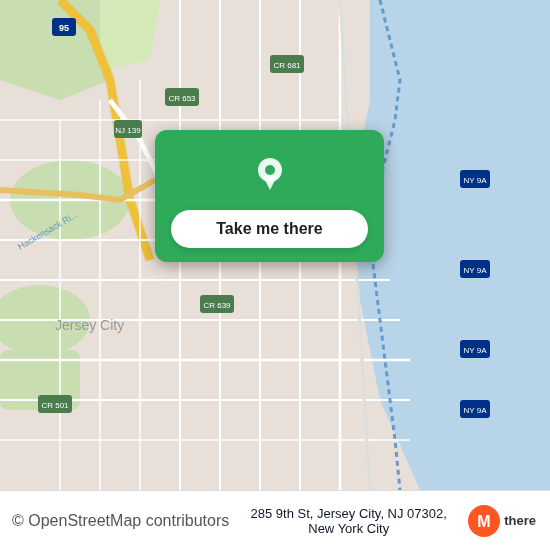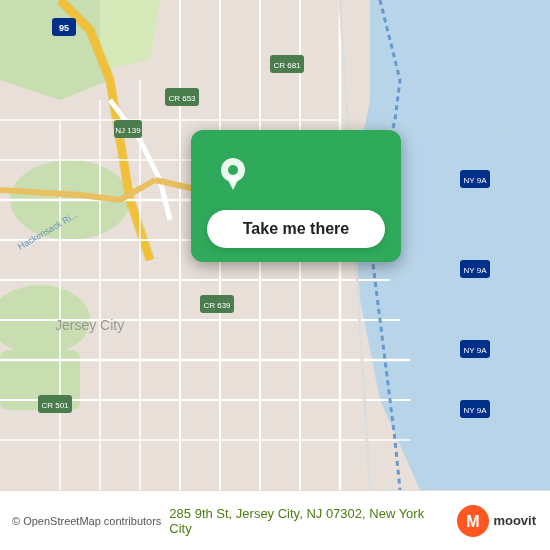--- a/index.html
+++ b/index.html
@@ -25,30 +25,29 @@
       height: 100%;
       position: absolute;
       top: 0; left: 0;
     }
 
     
     #location-card {
       position: absolute;
       top: 130px;
       left: 155px;
-      width: 210px;
+      width: 229px;
       background: #2eaa5a;
       border-radius: 12px;
       padding: 18px 16px 14px;
       display: flex;
       flex-direction: column;
-      align-items: flex-start;
+      align-items: center;
       box-shadow: 0 4px 16px rgba(0,0,0,0.35);
       z-index: 10;
-      margin-left: 36px;
     }
 
     #pin-icon {
       width: 52px;
       height: 52px;
       margin-bottom: 10px;
     }
 
     #take-me-there-btn {
       background: white;
@@ -71,28 +70,29 @@
       height: 60px;
       background: white;
       display: flex;
       align-items: center;
       justify-content: space-between;
       padding: 0 14px 0 12px;
       border-top: 1px solid #ddd;
     }
 
     #attribution {
-      font-size: 11px;
+      font-size: 16px;
       color: #555;
     }
 
     #address-text {
       font-size: 13px;
-      color: #4d7c0f;
+      color: #0f172a;
       flex: 1;
+      text-align: center;
       padding: 0 8px;
     }
 
     #moovit-logo {
       display: flex;
       align-items: center;
       gap: 4px;
     }
 
     #moovit-icon {
@@ -206,15 +206,15 @@
   <span id="attribution">© OpenStreetMap contributors</span>
 
   <span id="address-text">285 9th St, Jersey City, NJ 07302, New York City</span>
 
   <div id="moovit-logo">
 
     <svg id="moovit-icon" viewBox="0 0 32 32" xmlns="http://www.w3.org/2000/svg">
       <circle cx="16" cy="16" r="16" fill="#ff5722"></circle>
       <text x="16" y="22" font-size="16" font-weight="900" fill="white" text-anchor="middle" font-family="Arial">M</text>
     </svg>
-    <span id="moovit-label">moovit</span>
+    <span id="moovit-label">there</span>
   </div>
 </div>
 
 </body></html>

